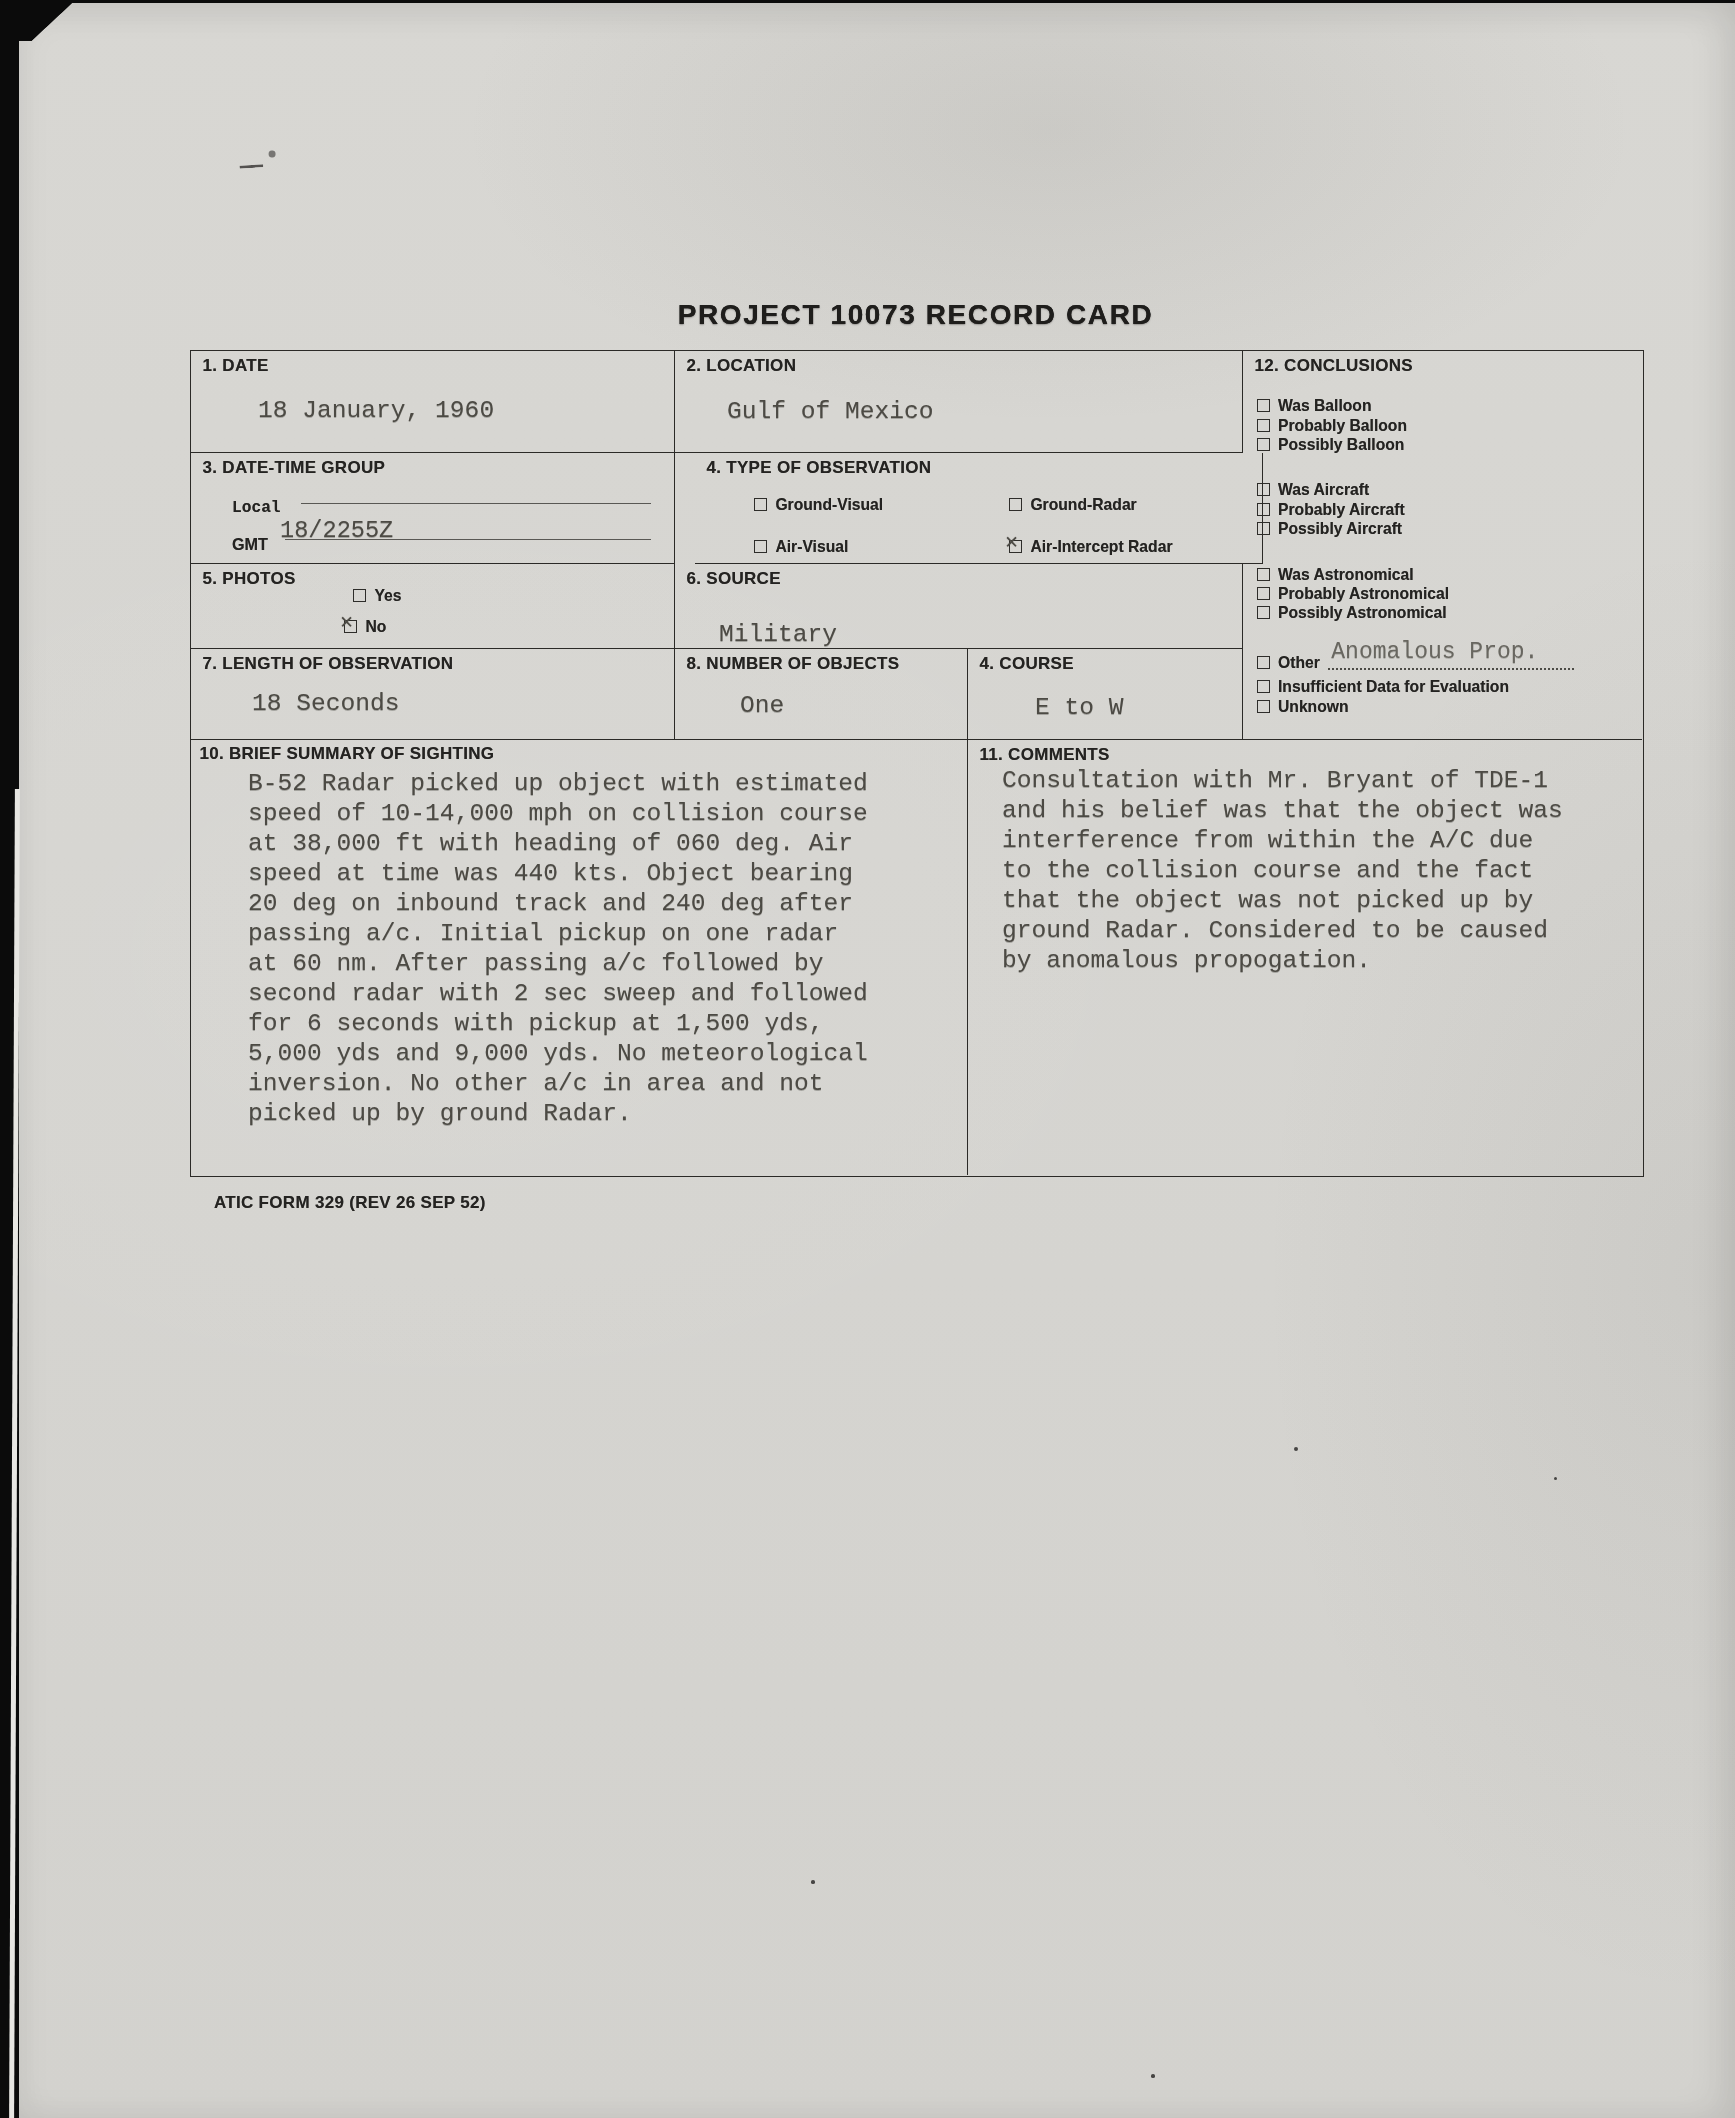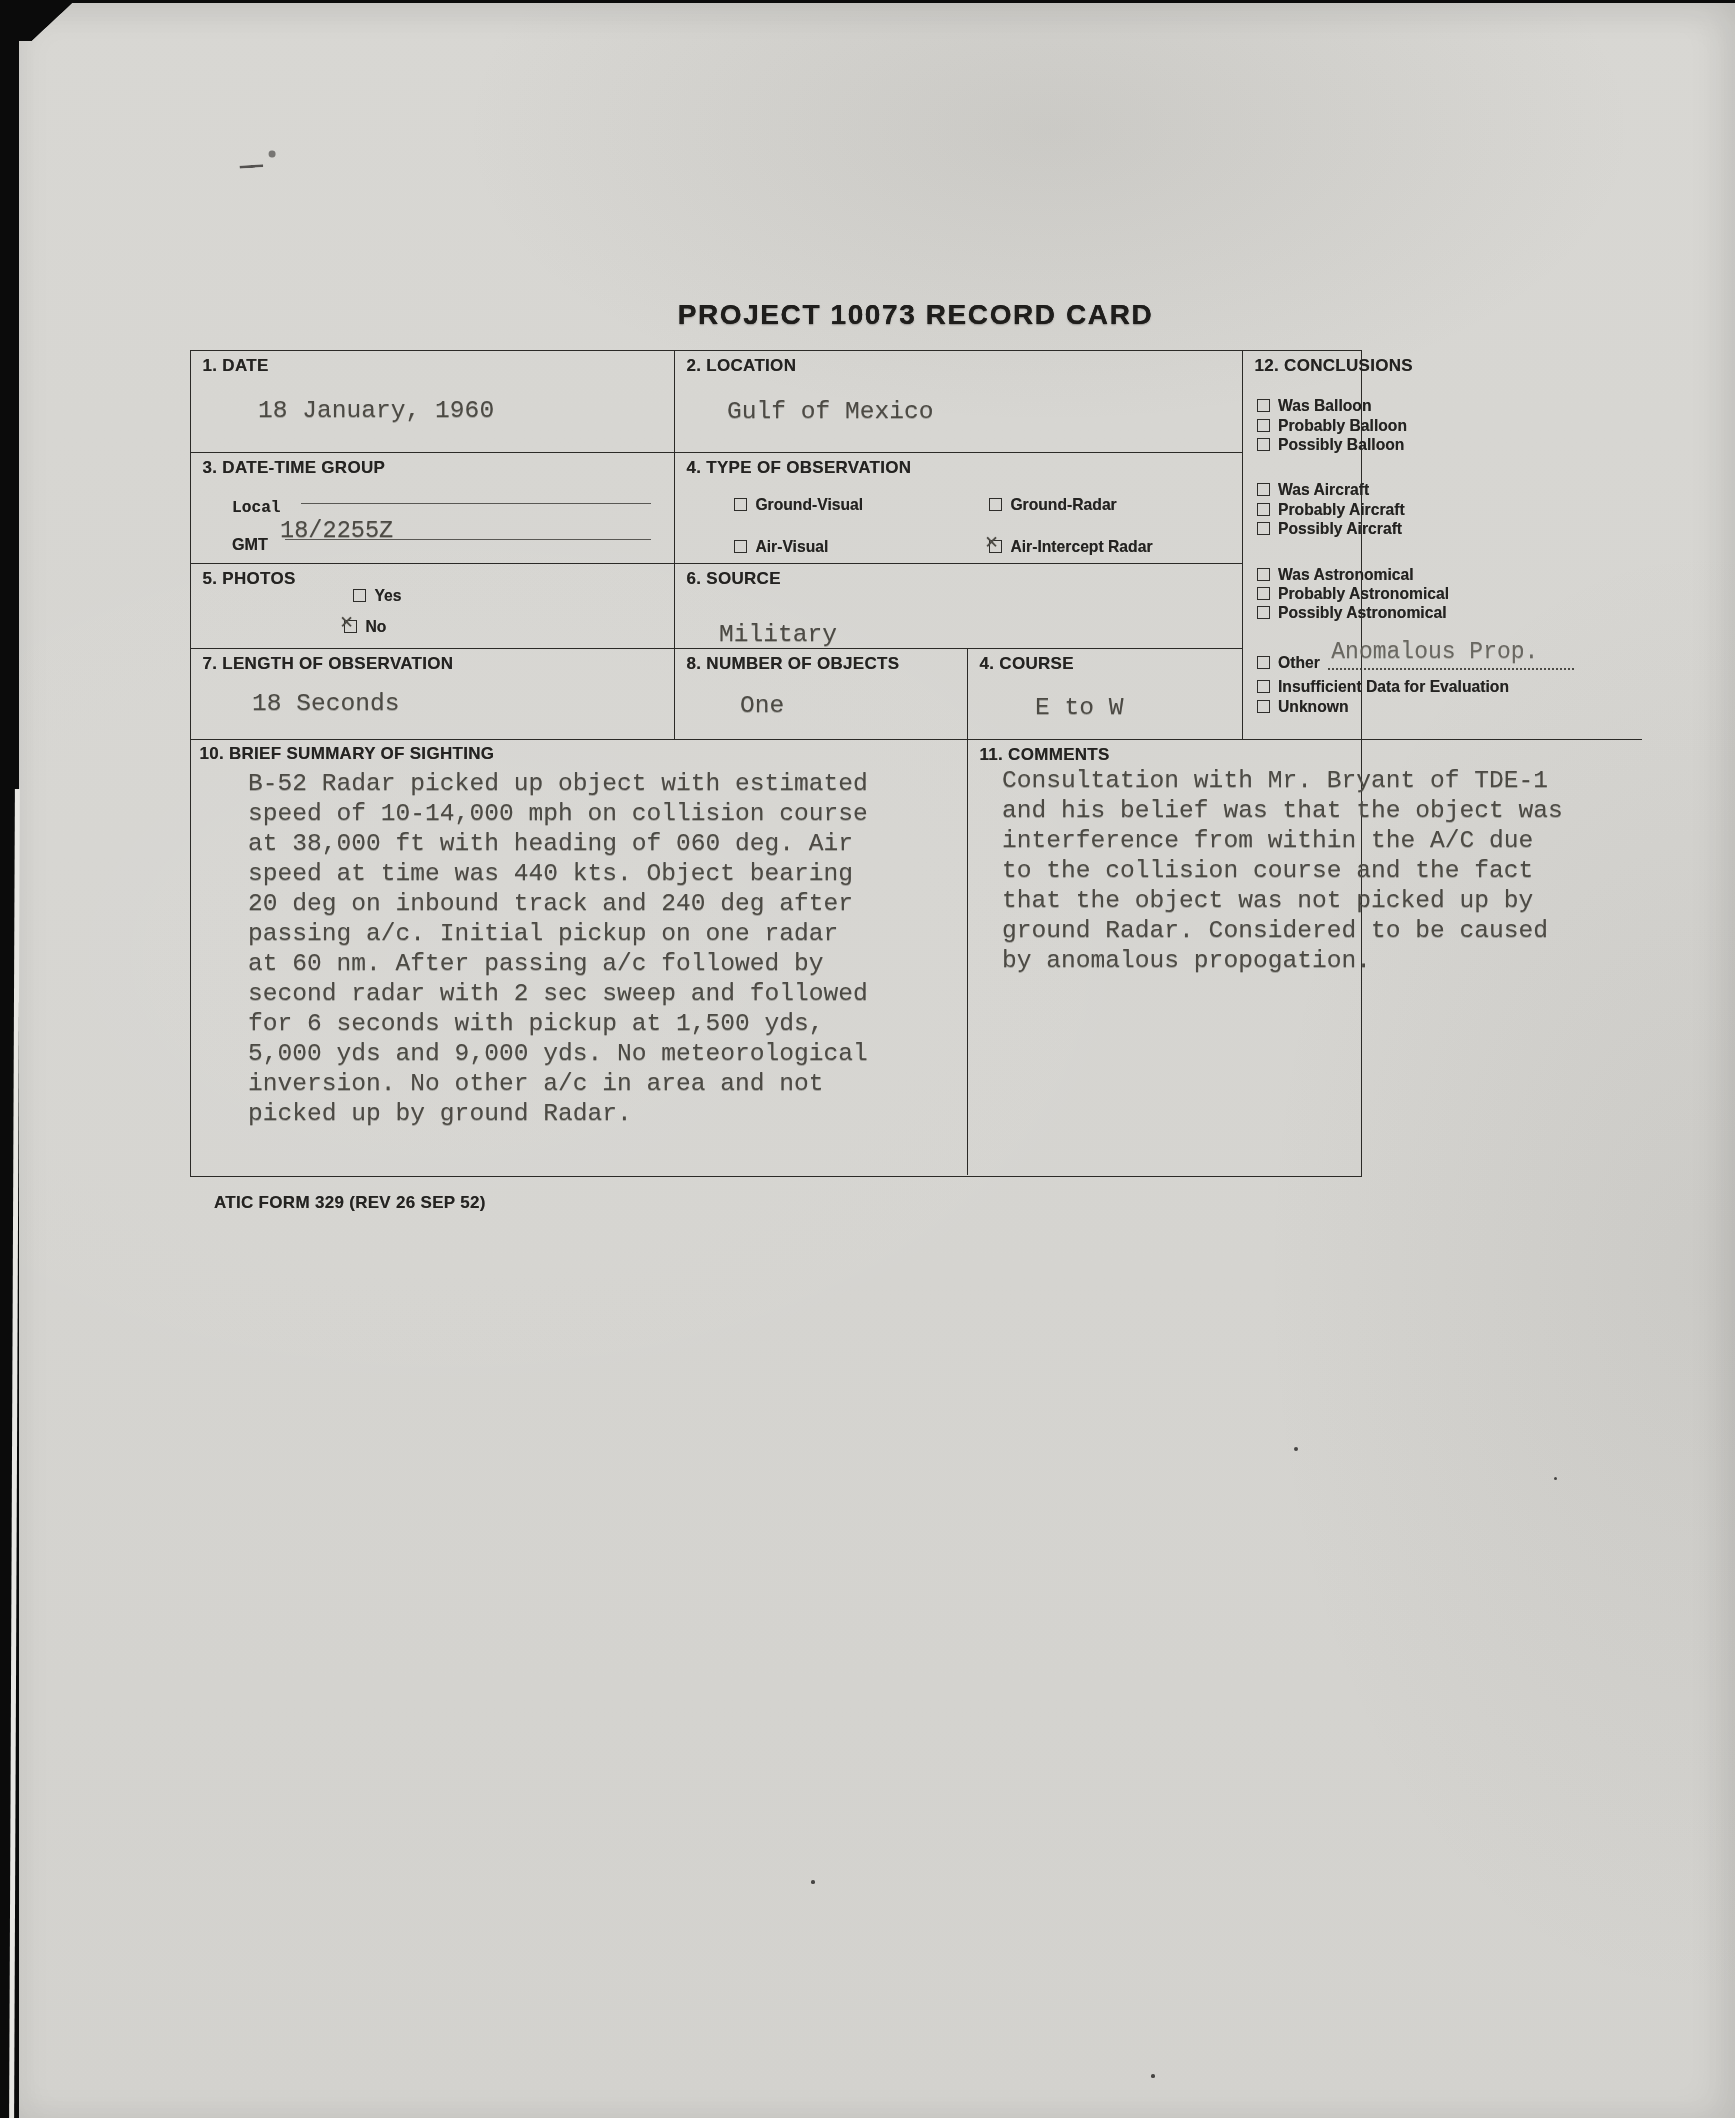--- a/index.html
+++ b/index.html
@@ -35,21 +35,21 @@
   .speck.s3{left:1535px;top:1474px;width:3.1px;height:3.1px;}
   .speck.s4{left:1132px;top:2071px;width:3.7px;height:3.7px;}
 
   .page-title{
     position:absolute;left:171px;top:297px;width:1451px;text-align:center;
     font:700 28px/1.1 "Liberation Sans",sans-serif;letter-spacing:1.6px;color:#1f1e1c;
     text-shadow:0 0 0.5px #1f1e1c, 0 0.5px 1.6px rgba(31,30,28,.35);
   }
 
   .card{
-    position:absolute;left:171px;top:347px;width:1172px;height:827px;
+    position:absolute;left:171px;top:347px;width:1454px;height:827px;
     box-sizing:border-box;border:1.6px solid #2b2a27;
   }
   .cell{position:absolute;box-sizing:border-box;}
   .br{border-right:1.6px solid #2b2a27;}
   .bb{border-bottom:1.6px solid #2b2a27;}
   .cell-label{
     position:absolute;left:11.5px;top:6.3px;
     font:700 17px/1.1 "Liberation Sans",sans-serif;color:#242321;letter-spacing:0.3px;
     text-shadow:0 0 0.5px rgba(36,35,33,.55);
   }
@@ -178,21 +178,21 @@
     </div>
 
     <div class="cell br bb" style="left:0;top:102px;width:484px;height:111px;">
       <div class="cell-label">3. DATE-TIME GROUP</div>
       <div class="sub-label" style="left:41px;top:47px;font-family:Liberation Mono, monospace;">Local</div>
       <div class="rule" style="left:110px;top:50px;width:350px;"></div>
       <div class="sub-label" style="left:41px;top:83px;">GMT</div>
       <div class="rule" style="left:94px;top:86px;width:366px;"></div>
       <div class="typed" style="left:89px;top:63px;font-size:23.6px;">18/2255Z</div>
     </div>
-    <div class="cell br bb" style="left:484px;top:102px;width:568px;height:111px;">
+    <div class="cell br bb" style="left:504px;top:102px;width:568px;height:111px;">
       <div class="cell-label">4. TYPE OF OBSERVATION</div>
       <div class="opt" style="left:59px;top:43px;">
         <span class="cb"></span>
         <span class="opt-label">Ground-Visual</span>
       </div>
       <div class="opt" style="left:314px;top:43px;">
         <span class="cb"></span>
         <span class="opt-label">Ground-Radar</span>
       </div>
       <div class="opt" style="left:59px;top:85px;">

